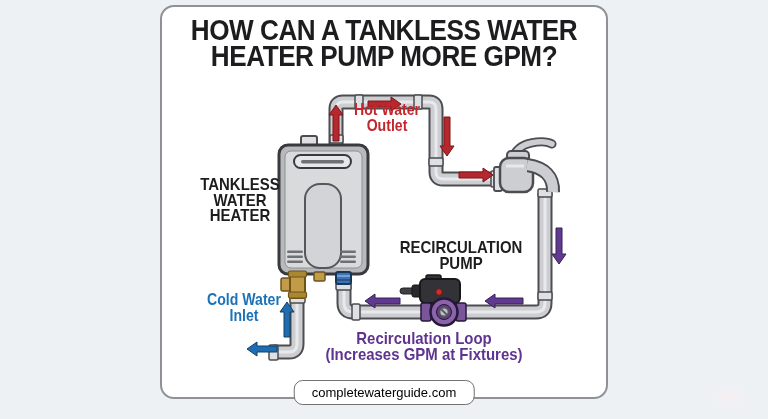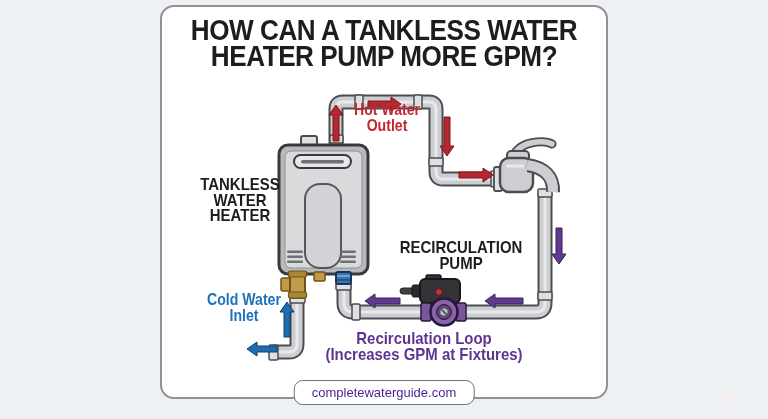--- a/index.html
+++ b/index.html
@@ -16,21 +16,21 @@
   .title{position:absolute;left:160px;top:17px;width:448px;text-align:center;
          font-weight:800;font-size:29px;line-height:26px;color:var(--ink,#1d1d1f);
          transform:scaleX(.9);transform-origin:center top;letter-spacing:-.5px;}
   .lbl-hot{left:327px;top:102px;width:120px;color:var(--red_text,#c1272d);}
   .lbl-heater{left:165px;top:177px;width:150px;font-size:17px;}
   .lbl-pump{left:381px;top:240px;width:160px;font-size:17px;}
   .lbl-cold{left:184px;top:292px;width:120px;color:var(--blue_text,#1b72b8);}
   .lbl-loop{left:299px;top:331px;width:250px;font-size:17px;color:var(--purple_text,#5f3390);}
   .pill{position:absolute;left:50%;top:380px;transform:translateX(-50%);
         background:#fff;border:1.5px solid #6f7074;border-radius:9px;
-        padding:4px 17px;font-size:13px;font-weight:500;color:#4c1d95;}
+        padding:4px 17px;font-size:13px;font-weight:500;color:#000000;}
   .faint-mark{position:absolute;left:712px;top:384px;width:36px;height:26px;opacity:.55;
         background:radial-gradient(ellipse at center, rgba(255,235,238,.95), rgba(255,255,255,0) 70%);}
   
   .p-out{fill:none;stroke:var(--pipe_dark,#4c4c51);stroke-width:15;}
   .p-core{fill:none;stroke:var(--pipe,#cdced2);stroke-width:11;}
   .p-hi{fill:none;stroke:#ebecee;stroke-width:3;opacity:.9;}
   .coupling{fill:var(--coupling,#dfe0e3);stroke:var(--pipe_dark,#4c4c51);stroke-width:1.5;}
   .arrow-red{fill:var(--red,#b5282d);stroke:#7e1418;stroke-width:1;}
   .arrow-purple{fill:var(--purple,#5f3a8e);stroke:#3a2158;stroke-width:1;}
   .arrow-blue{fill:var(--blue,#1f6cb0);stroke:#114065;stroke-width:1;}

